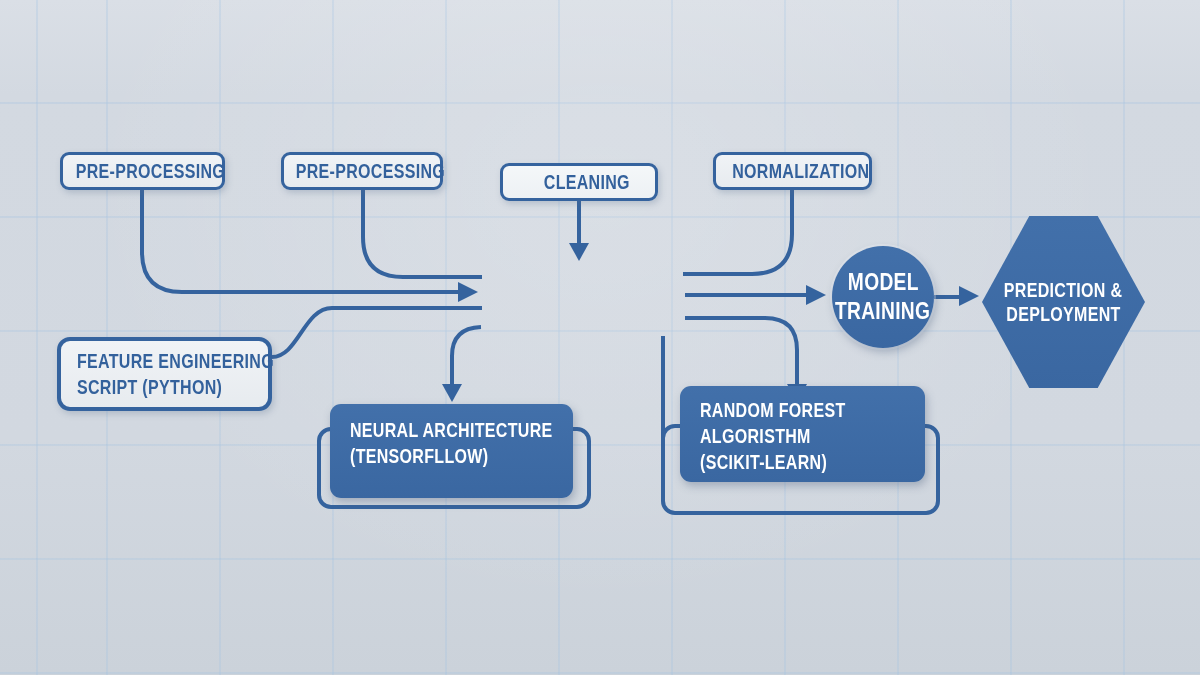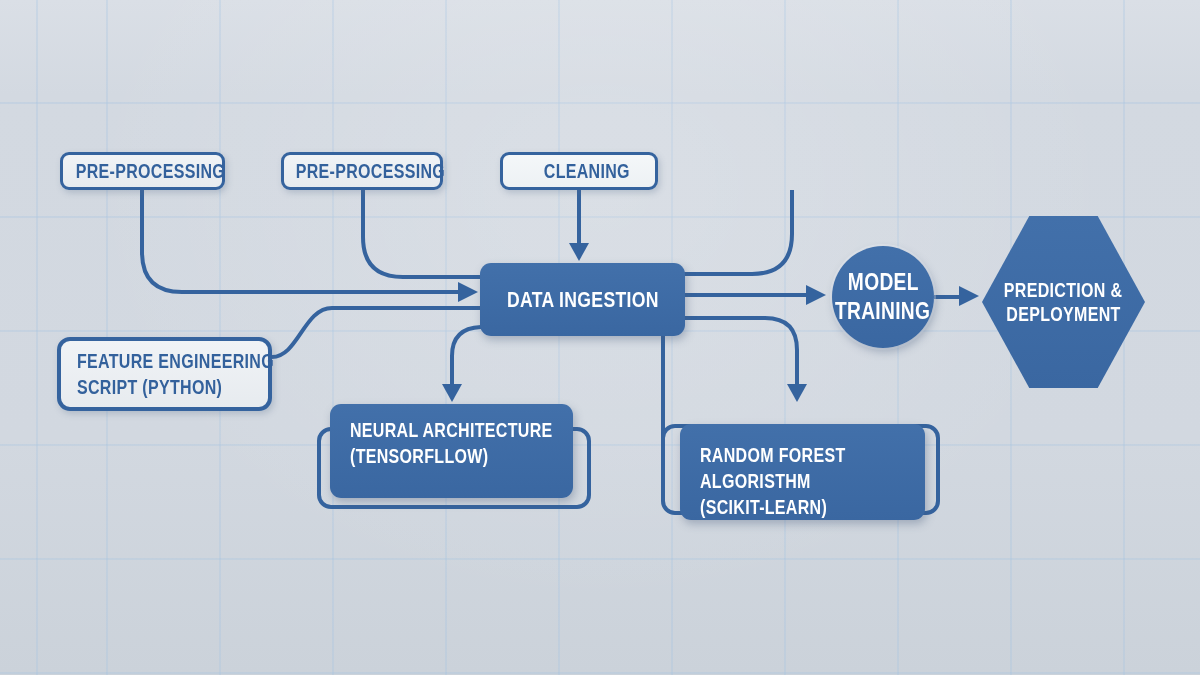--- a/index.html
+++ b/index.html
@@ -13,21 +13,21 @@
       linear-gradient(180deg,#dadfe6 0%,#d3d9e1 14%,#d2d8e0 65%,#cbd2da 100%);
     background-position:0 0,106px 0,0 102px,0 0;
   }
   .node{position:absolute; box-sizing:border-box; display:flex; align-items:center; justify-content:center;}
   .light{
     background:linear-gradient(180deg,#f0f3f6,#e7ebef);
     border:3px solid #35639e; border-radius:9px; color:#33619c;
     box-shadow:2px 3px 6px rgba(90,110,140,.28);
     padding-left:16px;
   }
-  .bright{background:linear-gradient(180deg,#f4f7f9,#edf1f4);}
+  .bright{background:linear-gradient(180deg,#f4f7f9,#edf1f4);margin-top:11px;}
   .dark{
     background:linear-gradient(180deg,#4270aa,#3a67a1);
     border-radius:11px; color:#fff;
     box-shadow:2px 4px 8px rgba(70,90,120,.35);
   }
   .outline-ghost{
     position:absolute; box-sizing:border-box;
     border:4px solid #35639e; border-radius:14px; background:transparent;
   }
   .circle{border-radius:50%; box-shadow:2px 4px 8px rgba(70,90,120,.35), 0 0 0 2px rgba(240,244,248,.35);}
@@ -94,24 +94,24 @@
 
   <div class="node light small-lbl" style="left:60px; top:152px; width:165px; height:38px;">
     <span class="cx">PRE-PROCESSING</span>
   </div>
   <div class="node light small-lbl" style="left:281px; top:152px; width:162px; height:38px;">
     <span class="cx">PRE-PROCESSING</span>
   </div>
   <div class="node light bright small-lbl" style="left:500px; top:152px; width:158px; height:38px;">
     <span class="cx">CLEANING</span>
   </div>
+  <div class="node light small-lbl" style="left:713px; top:152px; width:159px; height:38px;">
+    <span class="cx">NORMALIZATION</span>
+  </div>
 
-  <div class="node dark big-lbl" style="left:480px; top:263px; width:205px; height:73px;">
-    <span class="cx">DATA INGESTION</span>
-  </div>
 
   <div class="node light small-lbl" style="left:57px; top:325px; width:215px; height:74px; border-radius:13px; border-width:4px; justify-content:flex-start; padding-left:16px;margin-top:12px;">
     <div class="stack-left">
       <span class="cxl">FEATURE ENGINEERING</span>
       <span class="cxl">SCRIPT (PYTHON)</span>
     </div>
   </div>
 
   <div class="node dark circle" style="left:832px; top:246px; width:102px; height:102px; font-size:24px;">
     <div class="stack">
@@ -127,21 +127,21 @@
     </div>
   </div>
 
   <div class="node dark" style="left:330px; top:404px; width:243px; height:94px; font-size:20px; align-items:flex-start; justify-content:flex-start; padding:13px 0 0 20px;">
     <div class="stack-left">
       <span class="cxl">NEURAL ARCHITECTURE</span>
       <span class="cxl">(TENSORFLLOW)</span>
     </div>
   </div>
 
-  <div class="node dark" style="left:680px; top:424px; width:245px; height:96px; font-size:20px; align-items:flex-end; justify-content:flex-start; padding:11px 0 0 20px;">
+  <div class="node dark" style="left:680px; top:386px; width:245px; height:96px; font-size:20px; align-items:flex-start; justify-content:flex-start; padding:11px 0 0 20px;">
     <div class="stack-left">
       <span class="cxl">RANDOM FOREST</span>
       <span class="cxl">ALGORISTHM</span>
       <span class="cxl">(SCIKIT-LEARN)</span>
     </div>
   </div>
 
 </div>
 
 </body></html>

